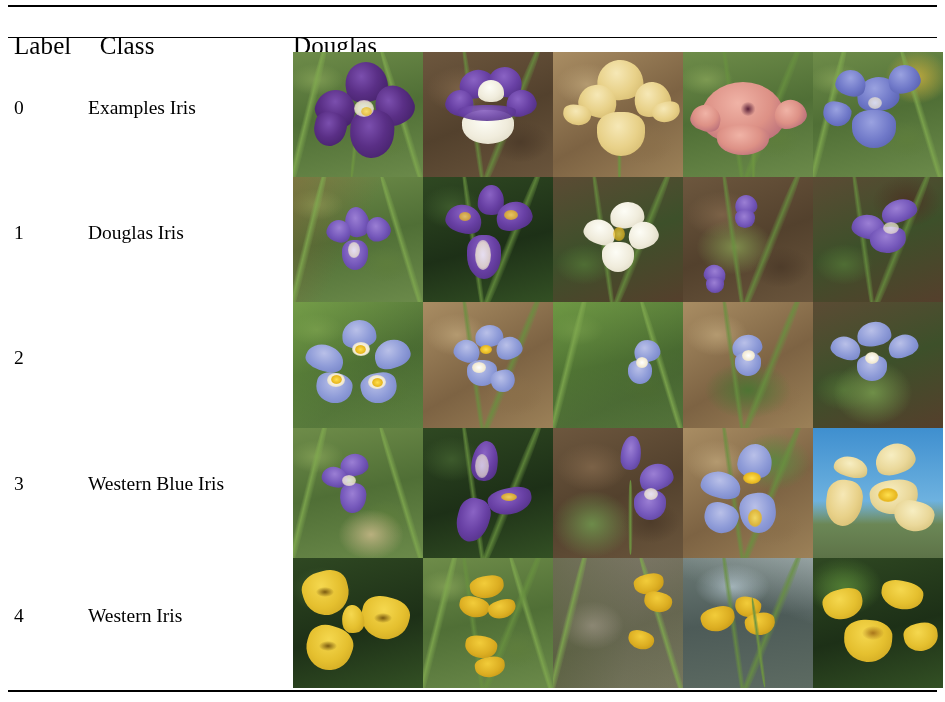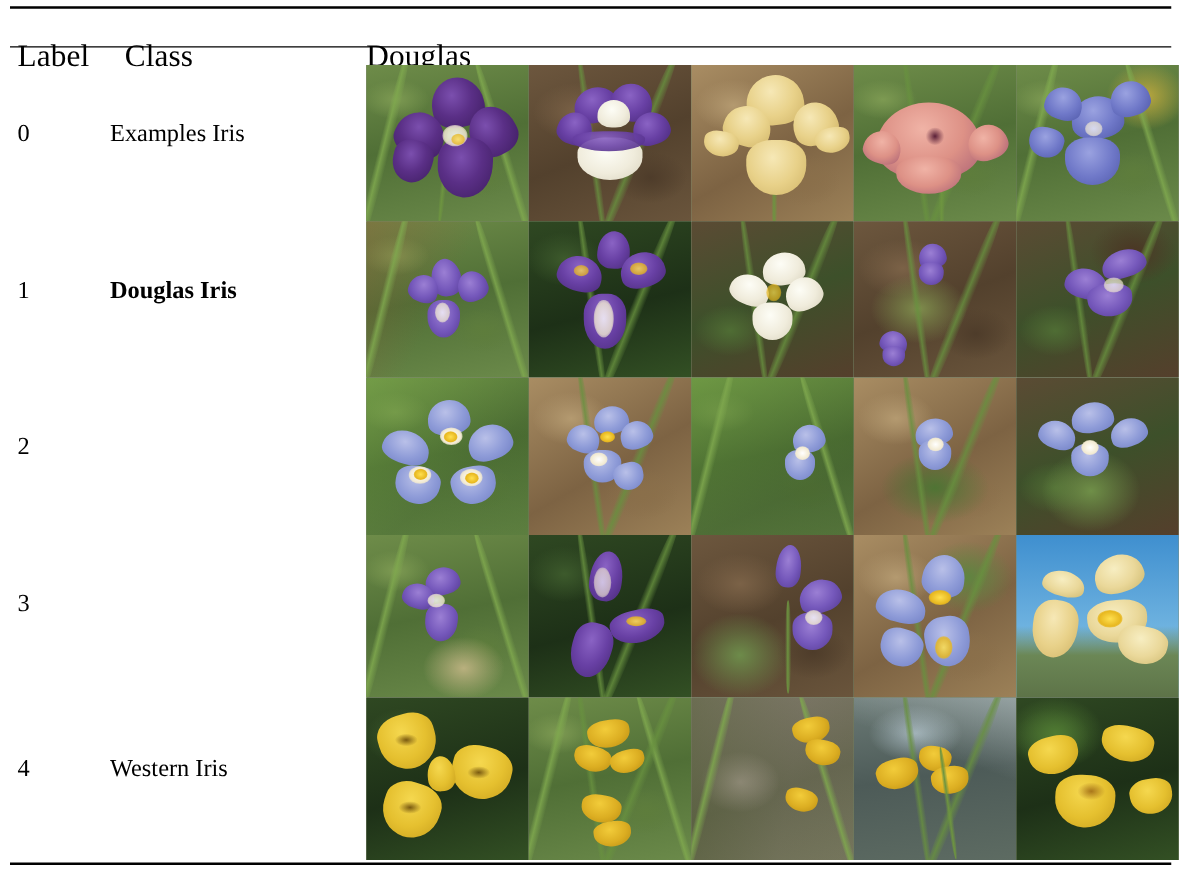--- a/index.html
+++ b/index.html
@@ -271,21 +271,21 @@
         <div class="petal p-blueviolet" style="left:58%;top:10%;width:32px;height:28px;transform:rotate(-16deg);"></div>
         <div class="fall p-blueviolet" style="left:30%;top:46%;width:44px;height:38px;"></div>
         <div class="fall p-blueviolet" style="left:8%;top:40%;width:28px;height:24px;transform:rotate(14deg);"></div>
         <div class="crest sig-white" style="left:42%;top:36%;width:14px;height:12px;opacity:.7;"></div>
       </div>
     </div>
   </div>
 
   <div class="row" style="top:177px;height:125px;">
     <div class="row-label row-index" style="top:45px;">1</div>
-    <div class="row-label row-class" style="top:45px;font-weight:bold;">Douglas Iris</div>
+    <div class="row-label row-class" style="top:45px;">Douglas Iris</div>
 
     <div class="cells" style="top:0;">
 
       <div class="cell" style="width:130px;height:125px;">
         <div class="layer bg-grass"></div>
         <div class="layer" style="background:linear-gradient(118deg, rgba(150,78,50,.35) 0%, rgba(150,78,50,0) 48%);"></div>
         <div class="layer blades"></div>
         <div class="petal p-violet" style="left:40%;top:24%;width:24px;height:30px;transform:rotate(-10deg);"></div>
         <div class="petal p-violet" style="left:26%;top:34%;width:24px;height:22px;transform:rotate(20deg);"></div>
         <div class="petal p-violet" style="left:56%;top:32%;width:24px;height:24px;transform:rotate(-22deg);"></div>
@@ -395,20 +395,21 @@
         <div class="petal p-periwinkle" style="left:14%;top:28%;width:30px;height:22px;transform:rotate(20deg);"></div>
         <div class="petal p-periwinkle" style="left:58%;top:26%;width:30px;height:22px;transform:rotate(-20deg);"></div>
         <div class="fall p-periwinkle" style="left:34%;top:42%;width:30px;height:26px;"></div>
         <div class="crest sig-white" style="left:40%;top:40%;width:14px;height:12px;"></div>
       </div>
     </div>
   </div>
 
   <div class="row" style="top:428px;height:130px;">
     <div class="row-label row-index" style="top:45px;">3</div>
+    <div class="row-label row-class" style="top:45px;">Western Blue Iris</div>
 
     <div class="cells" style="top:0;">
 
       <div class="cell" style="width:130px;height:130px;">
         <div class="layer bg-grass"></div>
         <div class="layer" style="background:radial-gradient(ellipse 34% 26% at 60% 82%, #b9b07e 0%, rgba(185,176,126,0) 74%);"></div>
         <div class="layer blades"></div>
         <div class="petal p-violet" style="left:36%;top:20%;width:28px;height:22px;transform:rotate(-14deg);"></div>
         <div class="petal p-violet" style="left:22%;top:30%;width:26px;height:20px;transform:rotate(16deg);"></div>
         <div class="fall p-violet" style="left:36%;top:42%;width:26px;height:30px;transform:rotate(6deg);"></div>

